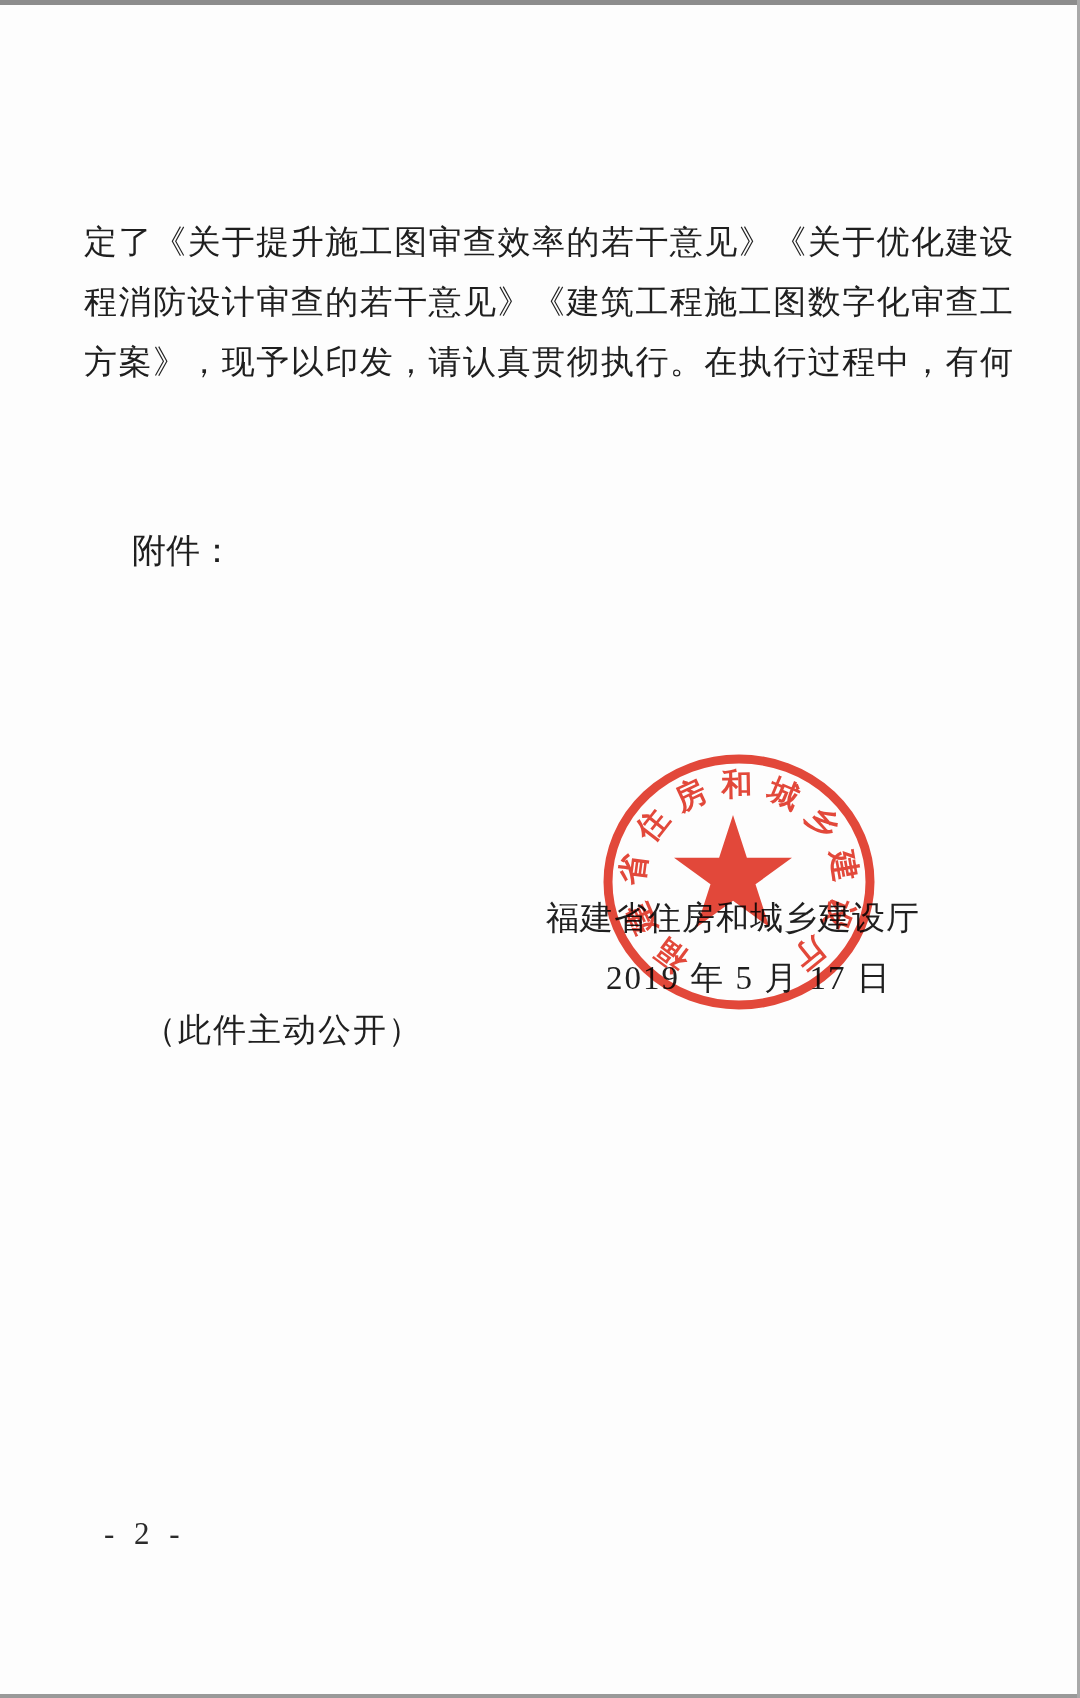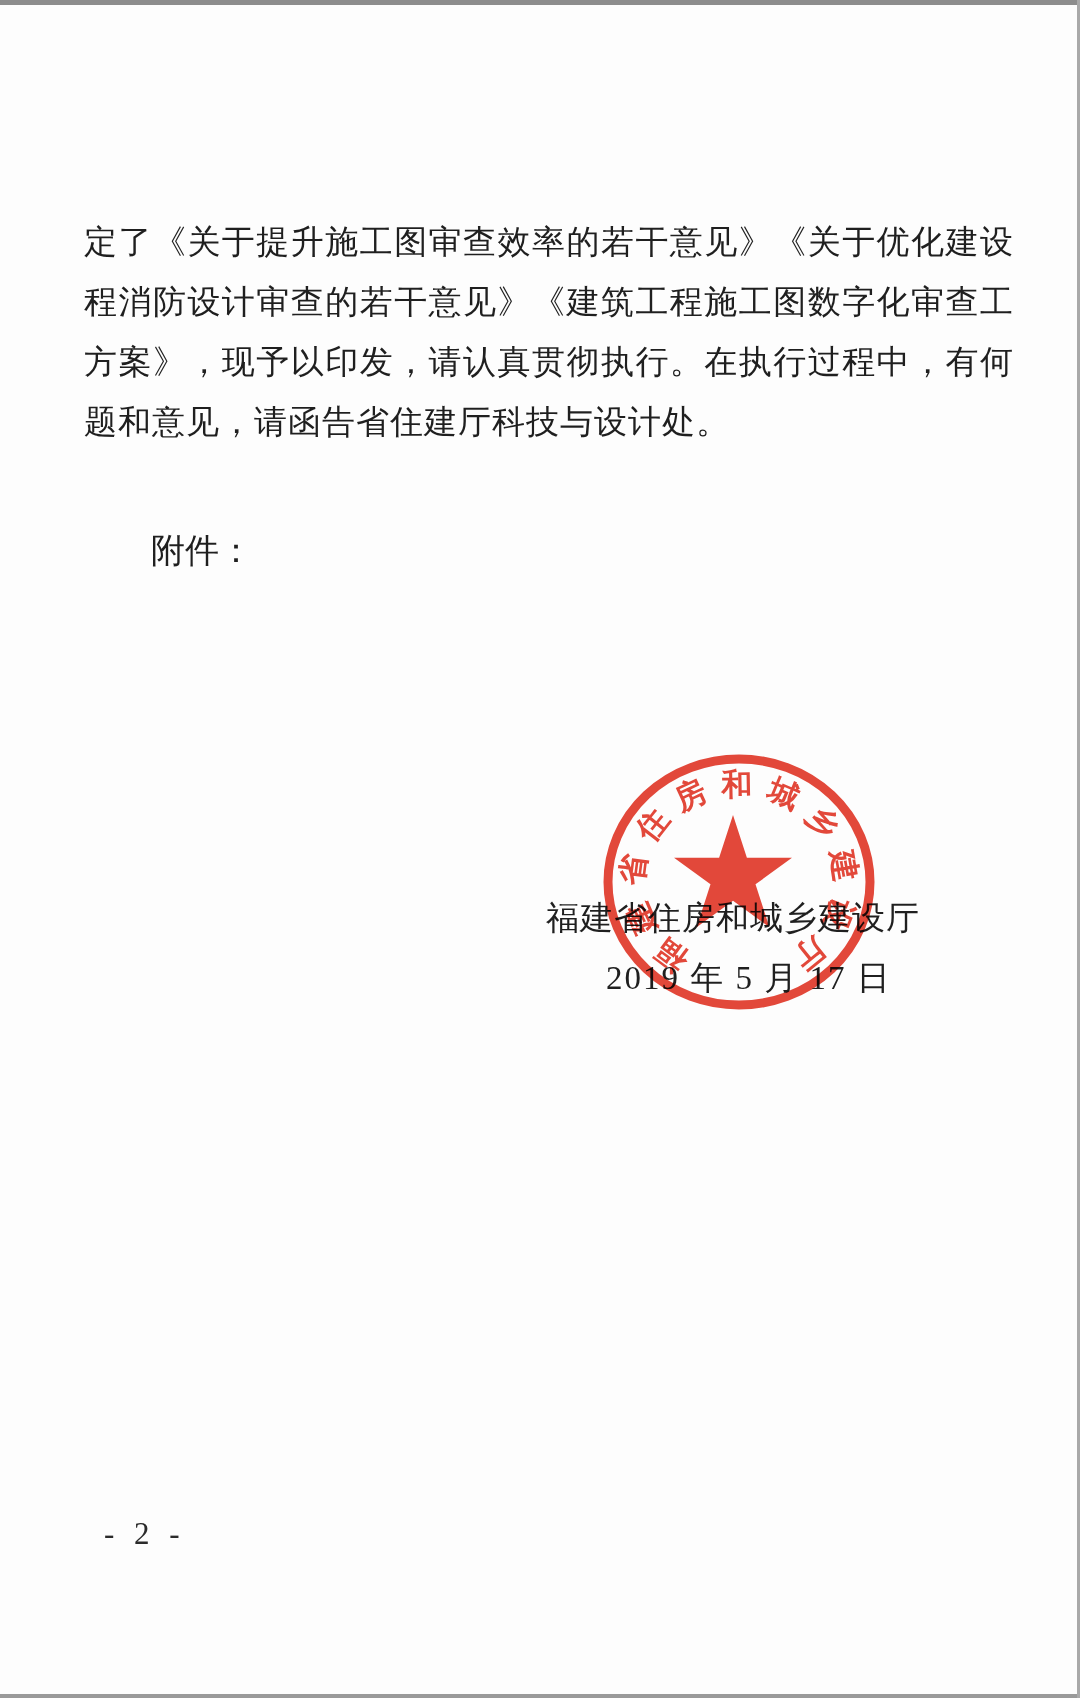--- a/index.html
+++ b/index.html
@@ -18,21 +18,21 @@
 
   
   .paragraph{
     position:absolute;left:84px;top:212px;width:930px;
     font-size:33px;line-height:60px;letter-spacing:1px;
   }
   .para-line{text-align:justify;text-align-last:justify;height:60px;overflow:hidden;}
   .para-line.last{text-align:left;text-align-last:auto;}
 
   
-  .att-label{position:absolute;left:151px;top:528px;font-size:34px;}
+  .att-label{position:absolute;left:132px;top:528px;font-size:34px;}
   .att-list{position:absolute;left:202px;top:528px;font-size:34px;}
   .att-row{height:64px;line-height:42px;white-space:nowrap;}
   .att-num{display:inline-block;width:34px;}
   .att-title{display:inline-block;}
 
   
   .org-line{position:absolute;left:546px;top:896px;font-size:33px;letter-spacing:1px;white-space:nowrap;}
   .date-line{position:absolute;left:606px;top:956px;font-size:33px;letter-spacing:2px;white-space:nowrap;}
 
   
@@ -56,37 +56,37 @@
 <div class="page">
 
   <div class="edge-top"></div>
   <div class="edge-bottom"></div>
   <div class="edge-right"></div>
 
   <div class="paragraph">
     <div class="para-line">定了《关于提升施工图审查效率的若干意见》《关于优化建设工</div>
     <div class="para-line">程消防设计审查的若干意见》《建筑工程施工图数字化审查工作</div>
     <div class="para-line">方案》，现予以印发，请认真贯彻执行。在执行过程中，有何问</div>
-    <div class="para-line last">题和意见，请函告省住建厅科技与设计处。</div>
   </div>
 
   <div class="att-label">附件：</div>
   <div class="att-list">
   </div>
 
   <div class="org-line">福建省住房和城乡建设厅</div>
   <div class="date-line">2019 年 5 月 17 日</div>
 
   <svg class="seal" viewBox="-140 -140 280 280" xmlns="http://www.w3.org/2000/svg">
     <ellipse cx="0" cy="1" rx="131" ry="123" fill="none" stroke-width="9" stroke="#e23a2b"></ellipse>
     <polygon transform="translate(-6,-4)" points="0,-62 13.9,-19.2 59,-19.2 22.5,7.3 36.4,50.2 0,23.7 -36.4,50.2 -22.5,7.3 -59,-19.2 -13.9,-19.2" fill="#e23a2b"></polygon>
     <defs>
       <path id="sealTextPath" d="M -48 74.5 A 96 86 0 1 1 48 74.5" fill="none"></path>
     </defs>
     <text font-size="31" fill="#e23a2b">
       <textPath href="#sealTextPath" startOffset="0" textLength="468" lengthAdjust="spacing">福建省住房和城乡建设厅</textPath>
     </text>
   </svg>
 
+  <div class="publicity">（此件主动公开）</div>
 
   <div class="page-num">- 2 -</div>
 
 </div>
 
 </body></html>

